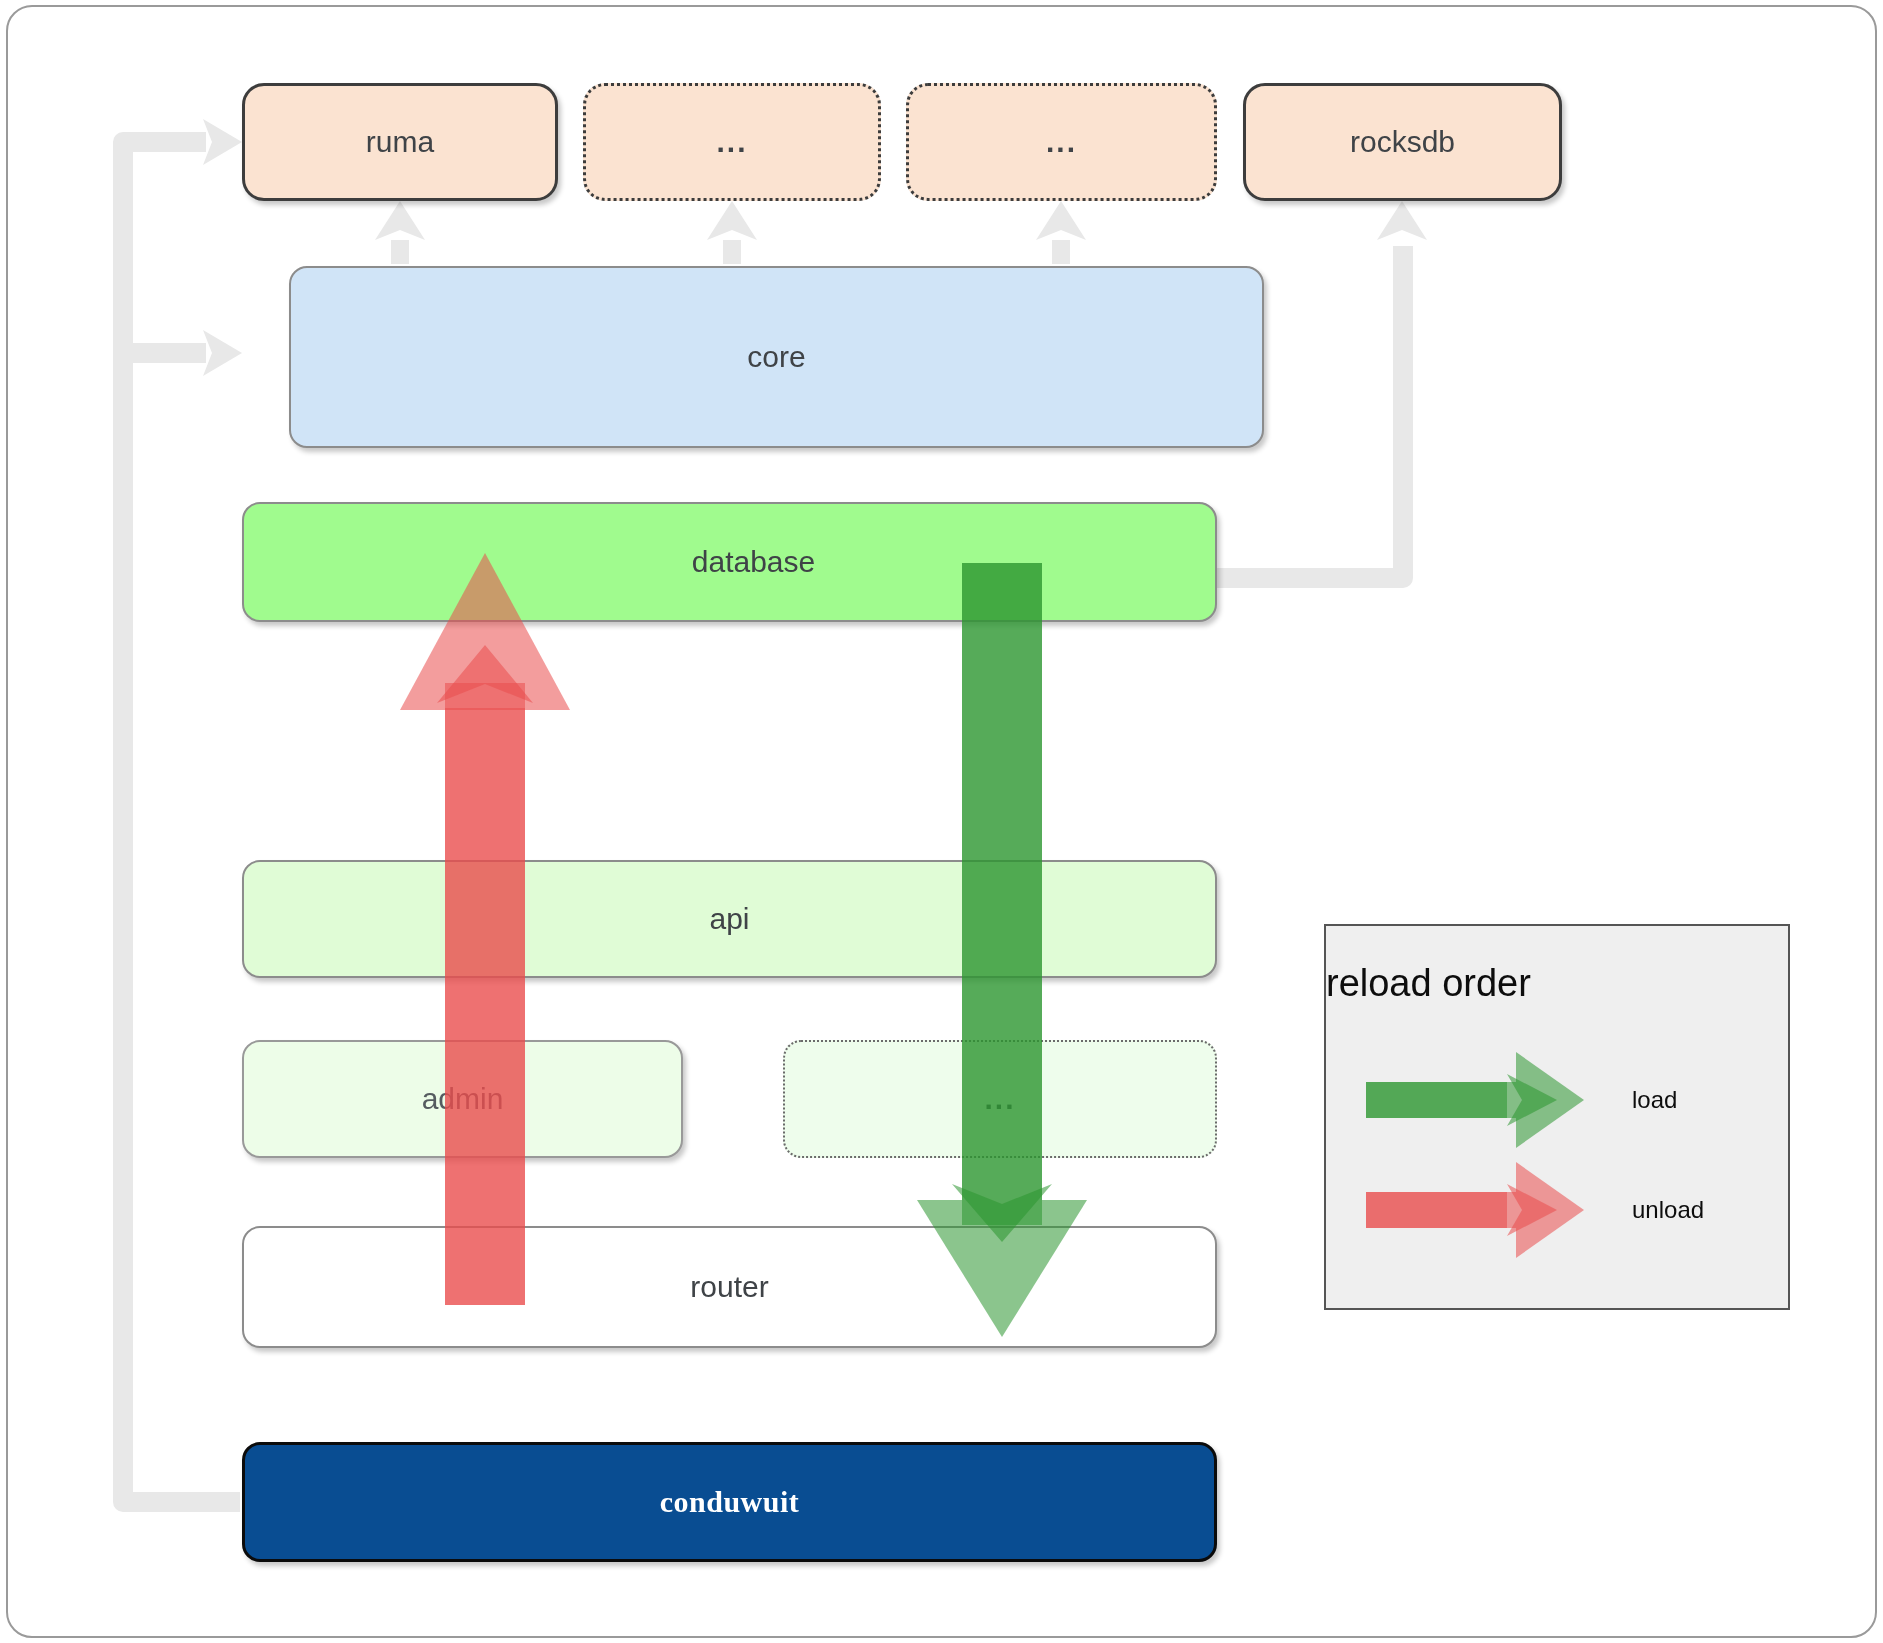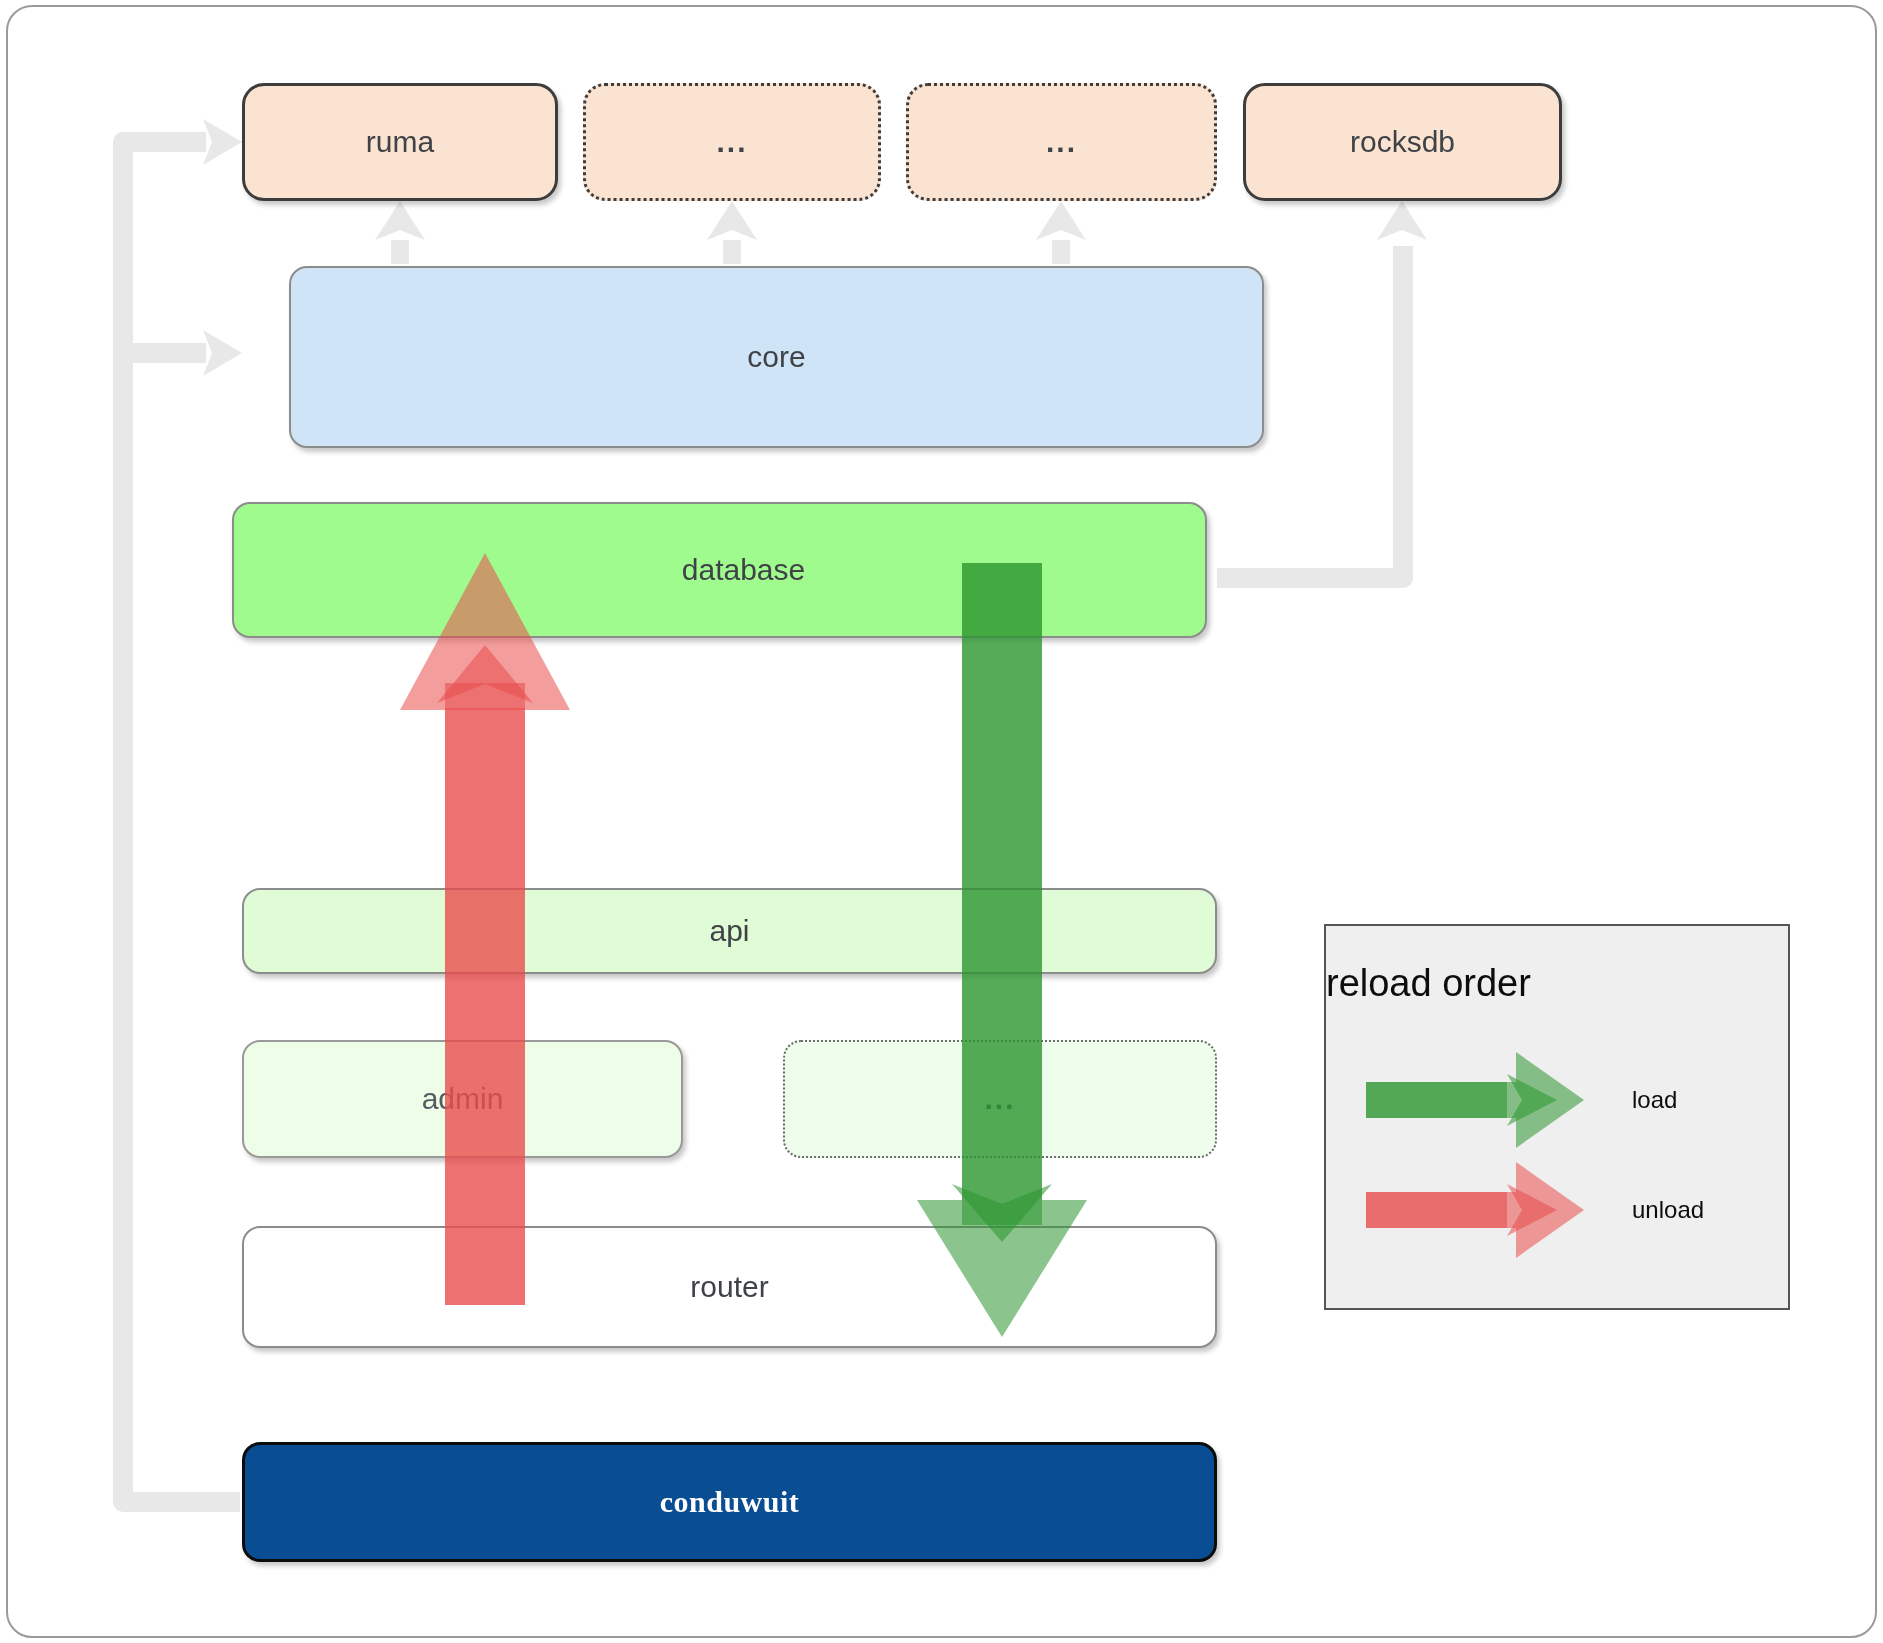--- a/index.html
+++ b/index.html
@@ -26,23 +26,23 @@
   }
   .shadow{box-shadow:3px 4px 5px rgba(0,0,0,0.22);}
   .top-solid{background:#fbe3d1;border:3px solid #3d3d3d;border-radius:22px;}
   .top-dotted{background:#fbe3d1;border:3px dotted #3c3c3c;border-radius:22px;}
   .dots-label{font-weight:700;letter-spacing:2px;}
   #node-core{left:242px;top:266px;width:975px;height:182px;background:#d0e4f7;border:2px solid #8c8c8c;margin-left:47px;}
   #node-ruma{left:242px;top:83px;width:316px;height:118px;}
   #node-crates-more-1{left:583px;top:83px;width:298px;height:118px;}
   #node-crates-more-2{left:906px;top:83px;width:311px;height:118px;}
   #node-rocksdb{left:1243px;top:83px;width:319px;height:118px;}
-  #node-database{left:232px;top:502px;width:975px;height:136px;background:#a0fb8e;border:2px solid #8c8c8c;padding-left:48px;}
+  #node-database{left:242px;top:502px;width:975px;height:120px;background:#a0fb8e;border:2px solid #8c8c8c;padding-left:48px;}
   #node-service{left:242px;top:680px;width:975px;height:118px;background:#d3fac6;border:2px solid #8c8c8c;}
-  #node-api{left:242px;top:860px;width:975px;height:86px;background:#e0fcd6;border:2px solid #8c8c8c;margin-top:28px;}
+  #node-api{left:242px;top:860px;width:975px;height:118px;background:#e0fcd6;border:2px solid #8c8c8c;}
   #node-admin{left:242px;top:1040px;width:441px;height:118px;background:#edfde8;border:2px solid #999999;color:#565c60;}
   #node-services-more{left:783px;top:1040px;width:434px;height:118px;background:#eefdec;border:2.5px dotted #6b6b6b;box-shadow:none;color:#4a4f53;}
   #node-router{left:242px;top:1226px;width:975px;height:122px;background:#ffffff;border:2px solid #8c8c8c;}
   #node-conduwuit{left:242px;top:1442px;width:975px;height:120px;background:#094d92;border:3px solid #0b0b0b;color:#ffffff;font-weight:700;letter-spacing:0.5px;font-family:Liberation Serif, serif;}
   #legend{
     position:absolute;left:1324px;top:924px;width:466px;height:386px;
     background:#efefef;border:2px solid #555555;box-sizing:border-box;
   }
   #legend-title{
     position:absolute;left:0;top:36px;width:100%;

